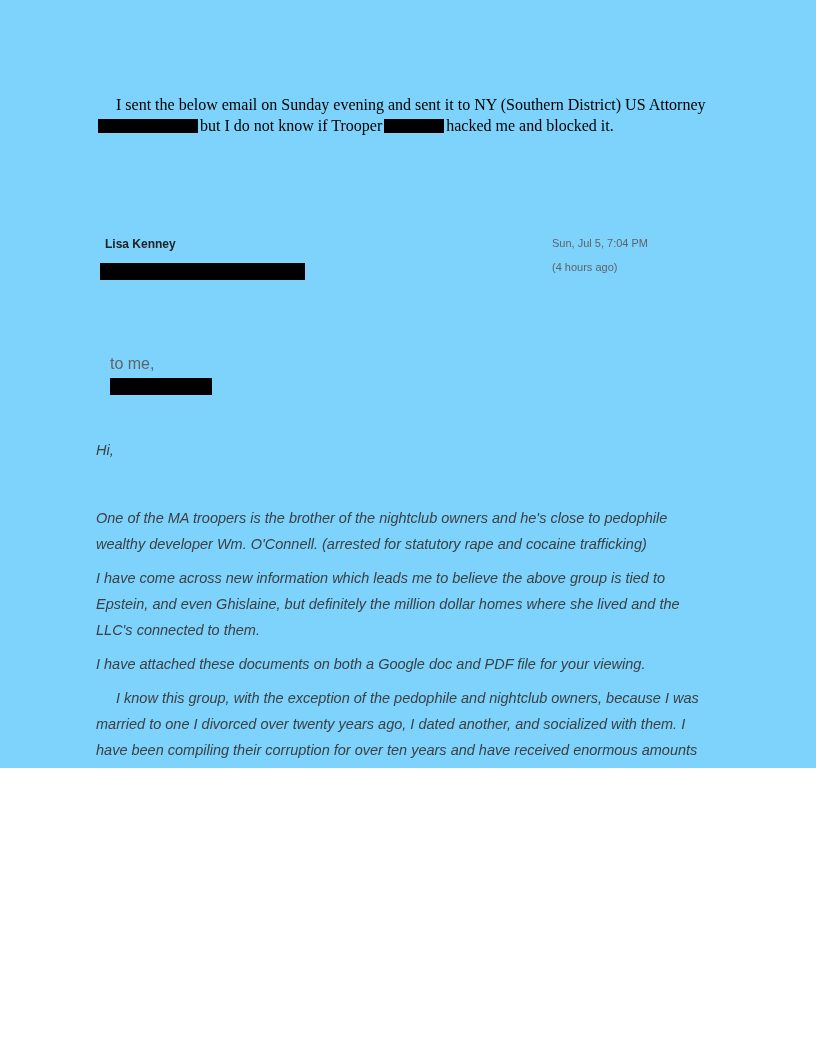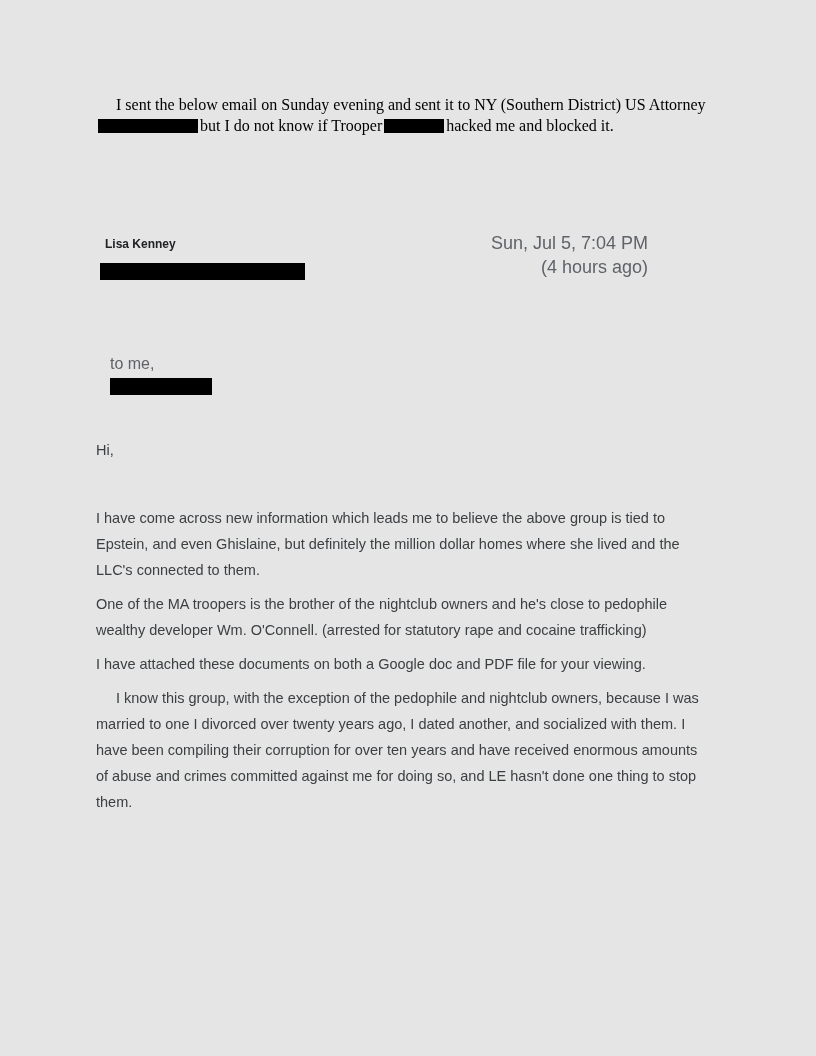--- a/index.html
+++ b/index.html
@@ -8,22 +8,22 @@
     background: #ffffff;
   }
   body {
     width: 816px;
     height: 1056px;
     font-family: "Liberation Sans", "DejaVu Sans", sans-serif;
   }
   .page {
     position: relative;
     width: 816px;
-    height: 1056px;
-    background: #e5e5e5;
+    height: 768px;
+    background: #7dd3fc;
     overflow: hidden;
   }
 
   
   .intro {
     position: absolute;
     left: 96px;
     top: 94px;
     width: 614px;
     font-family: "Liberation Serif", "DejaVu Serif", serif;
@@ -59,23 +59,22 @@
   .sender-email-redaction {
     left: 100px;
     top: 263px;
     width: 205px;
     height: 17px;
   }
   .date-block {
     position: absolute;
     top: 231px;
     right: 168px;
-    text-align: right;
     color: #5f6368;
-    font-size: 18px;
+    font-size: 11px;
     line-height: 24px;
   }
   .recipient {
     position: absolute;
     left: 110px;
     top: 355px;
     color: #5f6368;
     font-size: 16px;
   }
   .recipient-email-redaction {
@@ -90,20 +89,21 @@
     position: absolute;
     left: 96px;
     top: 437px;
     width: 617px;
     color: #3c4043;
     font-size: 14.5px;
     line-height: 26px;
   }
   .email-body p {
     margin: 0 0 8px 0;
+    font-style: italic;
   }
   .email-body p.greeting {
     margin: 0 0 42px 0;
   }
   .email-body p.indent-first {
     text-indent: 20px;
   }
 </style>
 </head>
 <body>
@@ -118,19 +118,19 @@
   <div class="date-block">
     <div>Sun, Jul 5, 7:04 PM</div>
     <div>(4 hours ago)</div>
   </div>
 
   <div class="recipient">to me,</div>
   <div class="block-redaction recipient-email-redaction"></div>
 
   <div class="email-body">
     <p class="greeting">Hi,</p>
+    <p>One of the MA troopers is the brother of the nightclub owners and he's close to pedophile wealthy developer Wm. O'Connell. (arrested for statutory rape and cocaine trafficking)</p>
     <p>I have come across new information which leads me to believe the above group is tied to Epstein, and even Ghislaine, but definitely the million dollar homes where she lived and the LLC's connected to them.</p>
-    <p>One of the MA troopers is the brother of the nightclub owners and he's close to pedophile wealthy developer Wm. O'Connell. (arrested for statutory rape and cocaine trafficking)</p>
     <p>I have attached these documents on both a Google doc and PDF file for your viewing.</p>
     <p class="indent-first">I know this group, with the exception of the pedophile and nightclub owners, because I was married to one I divorced over twenty years ago, I dated another, and socialized with them. I have been compiling their corruption for over ten years and have received enormous amounts of abuse and crimes committed against me for doing so, and LE hasn't done one thing to stop them.</p>
   </div>
 
 </div>
 
 </body></html>

